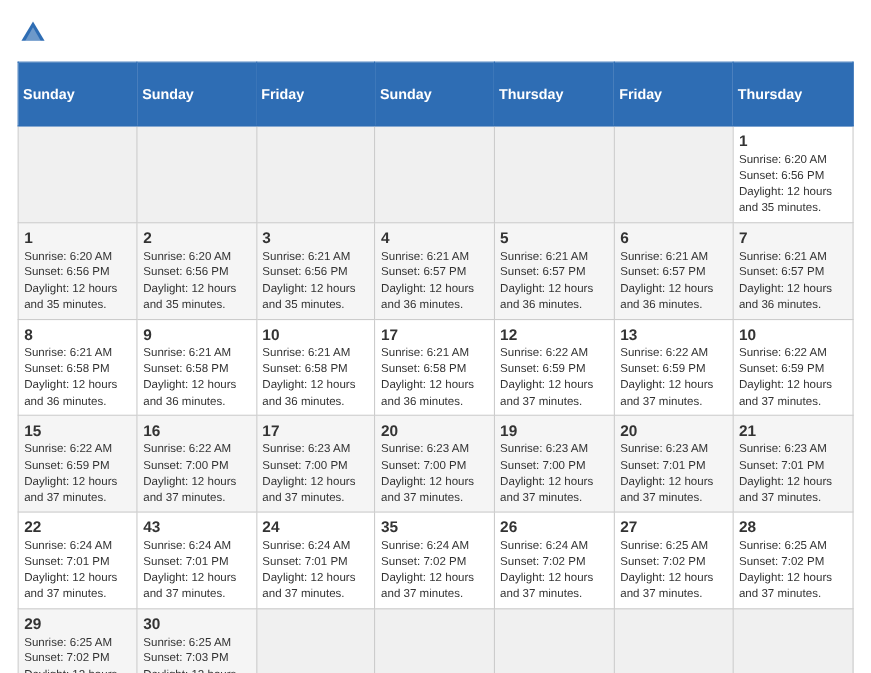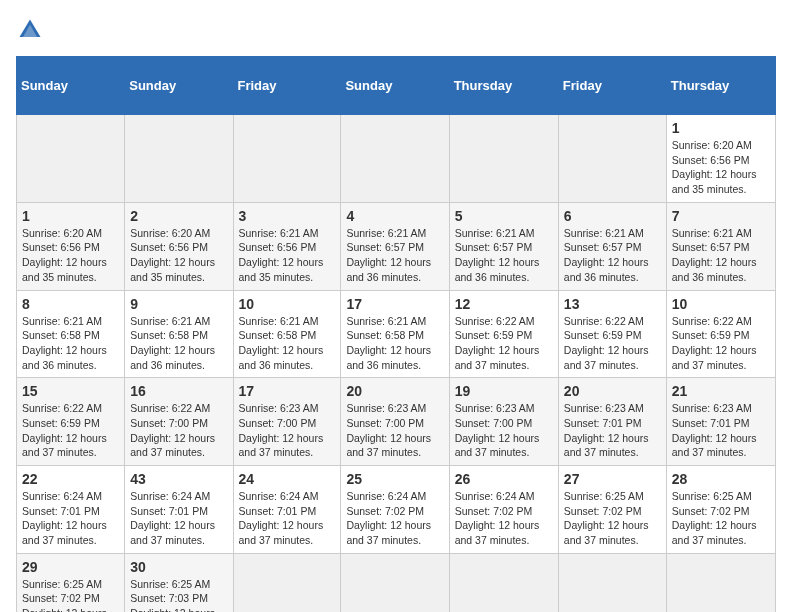--- a/index.html
+++ b/index.html
@@ -229,21 +229,21 @@
         </td>
         <td>
           <span class="day-num">43</span>
           <span class="day-info">Sunrise: 6:24 AM<br>Sunset: 7:01 PM<br>Daylight: 12 hours and 37 minutes.</span>
         </td>
         <td>
           <span class="day-num">24</span>
           <span class="day-info">Sunrise: 6:24 AM<br>Sunset: 7:01 PM<br>Daylight: 12 hours and 37 minutes.</span>
         </td>
         <td>
-          <span class="day-num">25</span>
+          <span class="day-num">35</span>
           <span class="day-info">Sunrise: 6:24 AM<br>Sunset: 7:02 PM<br>Daylight: 12 hours and 37 minutes.</span>
         </td>
         <td>
           <span class="day-num">26</span>
           <span class="day-info">Sunrise: 6:24 AM<br>Sunset: 7:02 PM<br>Daylight: 12 hours and 37 minutes.</span>
         </td>
         <td>
           <span class="day-num">27</span>
           <span class="day-info">Sunrise: 6:25 AM<br>Sunset: 7:02 PM<br>Daylight: 12 hours and 37 minutes.</span>
         </td>

